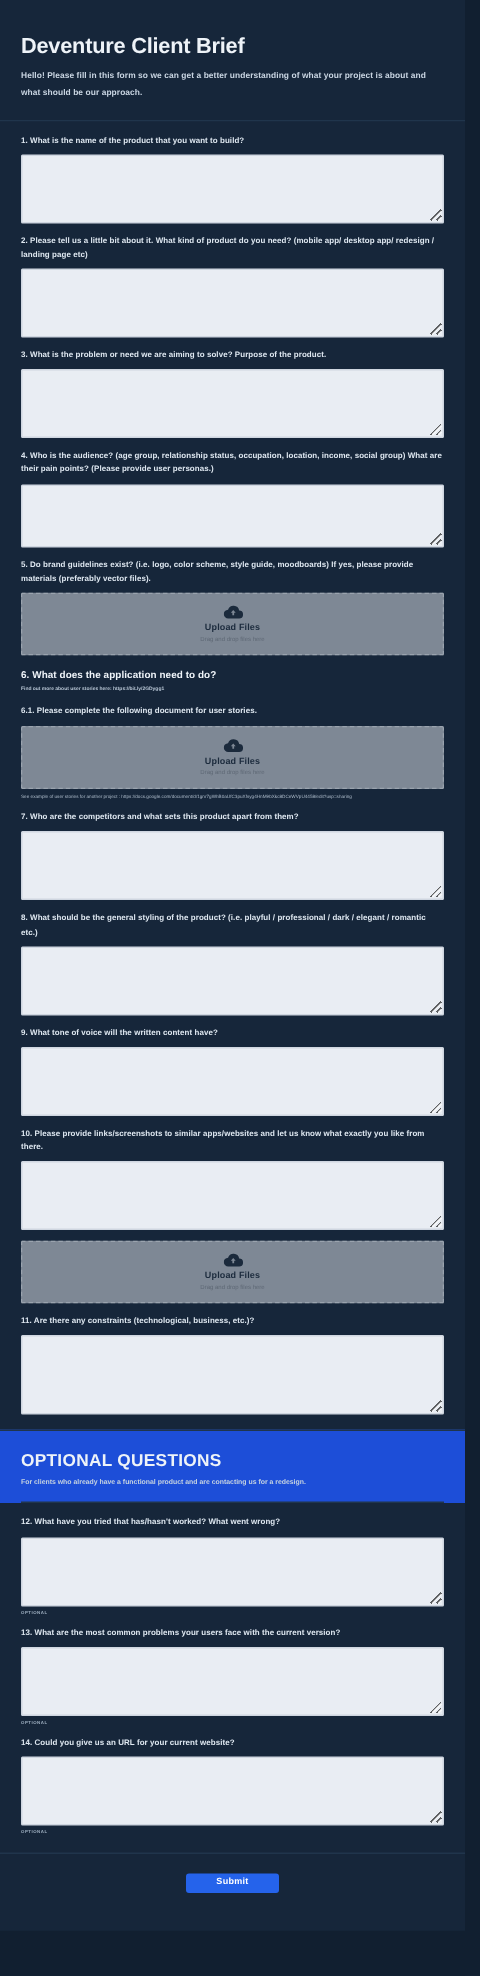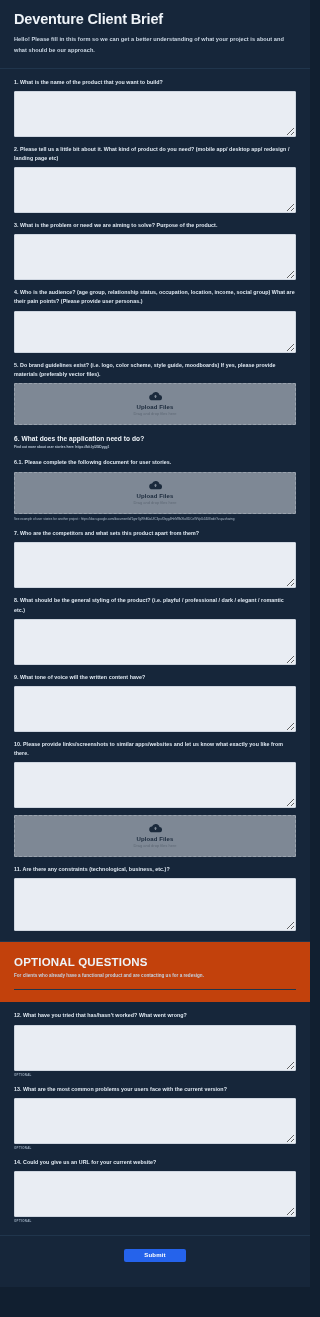--- a/index.html
+++ b/index.html
@@ -18,21 +18,21 @@
   }
   .page { width: 310px; background: #16263a; }
 
   
   .header {
     background: #16263a;
     padding: 11px 14px 13px 14px;
     border-bottom: 1px solid #20354c;
   }
   .header h1 {
-    margin: 0 0 7px 0;
+    margin: 12px 0 7px 0;
     font-size: 14.5px;
     line-height: 1.12;
     font-weight: 700;
     letter-spacing: -0.15px;
     color: #eef3f8;
   }
   .header p {
     margin: 0;
     font-size: 5.6px;
     line-height: 1.85;
@@ -129,22 +129,22 @@
     letter-spacing: 0.1px;
   }
   .dz-sub {
     font-size: 4px;
     font-weight: 400;
     color: #5e6875;
   }
 
   
   .optional-section {
-    padding: 14px 14px 12px 14px;
-    background: #c2410c;
+    padding: 14px 14px 0 14px;
+    background: #1d4ed8;
     border-top: 1px solid #20354c;
     margin-top: 10px;
   }
   .opt-title {
     margin: 0 0 4px 0;
     font-size: 11.5px;
     font-weight: 700;
     letter-spacing: 0.2px;
     color: #eef3f8;
   }

